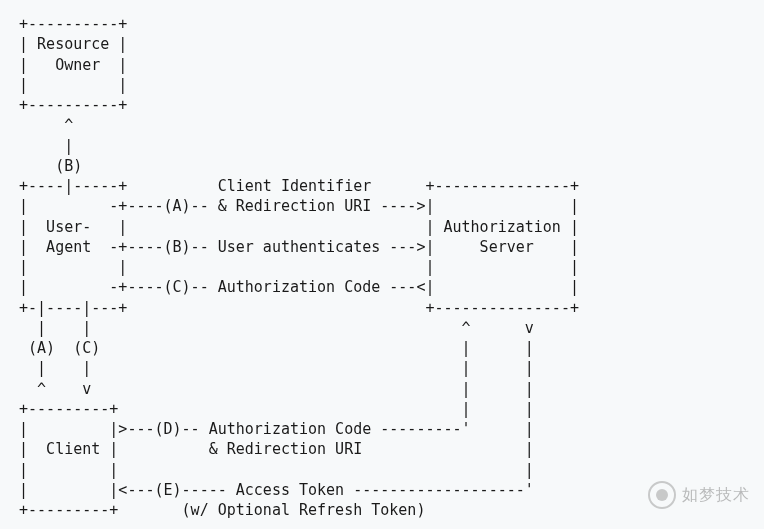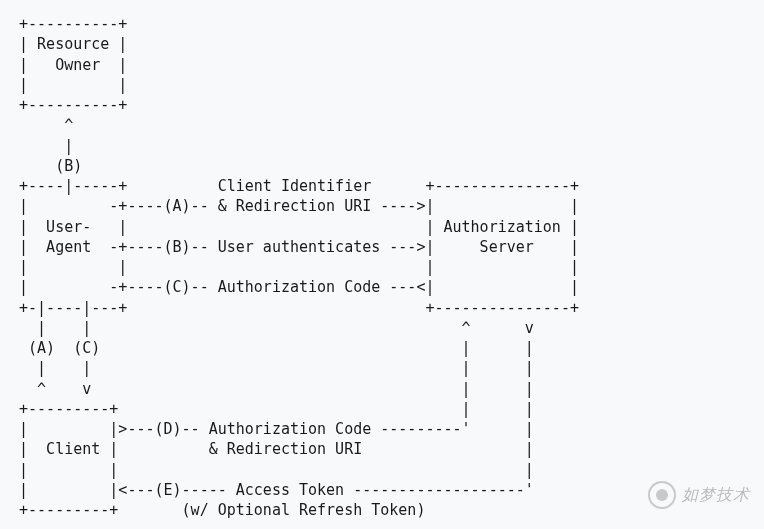--- a/index.html
+++ b/index.html
@@ -43,21 +43,20 @@
       width: 12px;
       height: 12px;
       border-radius: 50%;
       background: #888;
     }
     .watermark .txt {
       font-family: "PingFang SC","Microsoft YaHei",sans-serif;
       font-size: 16px;
       color: #666;
       letter-spacing: 1px;
-      font-style: italic;
     }
   </style>
 </head>
 <body>
 
 <pre class="diagram"> +----------+
  | Resource |
  |   Owner  |
  |          |
  +----------+

